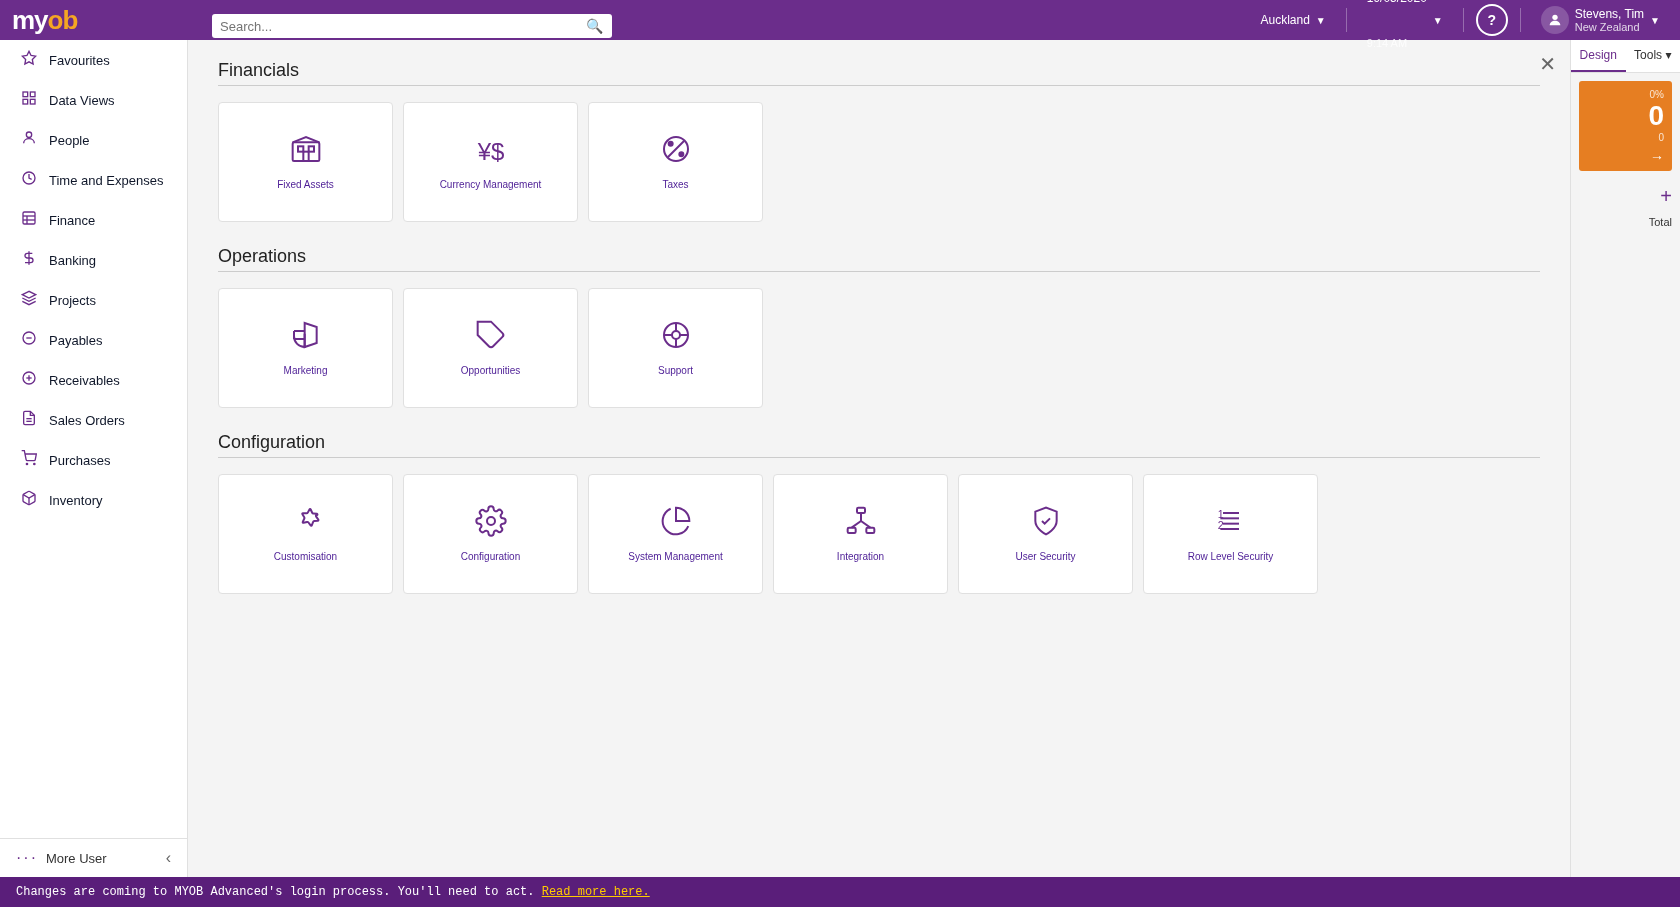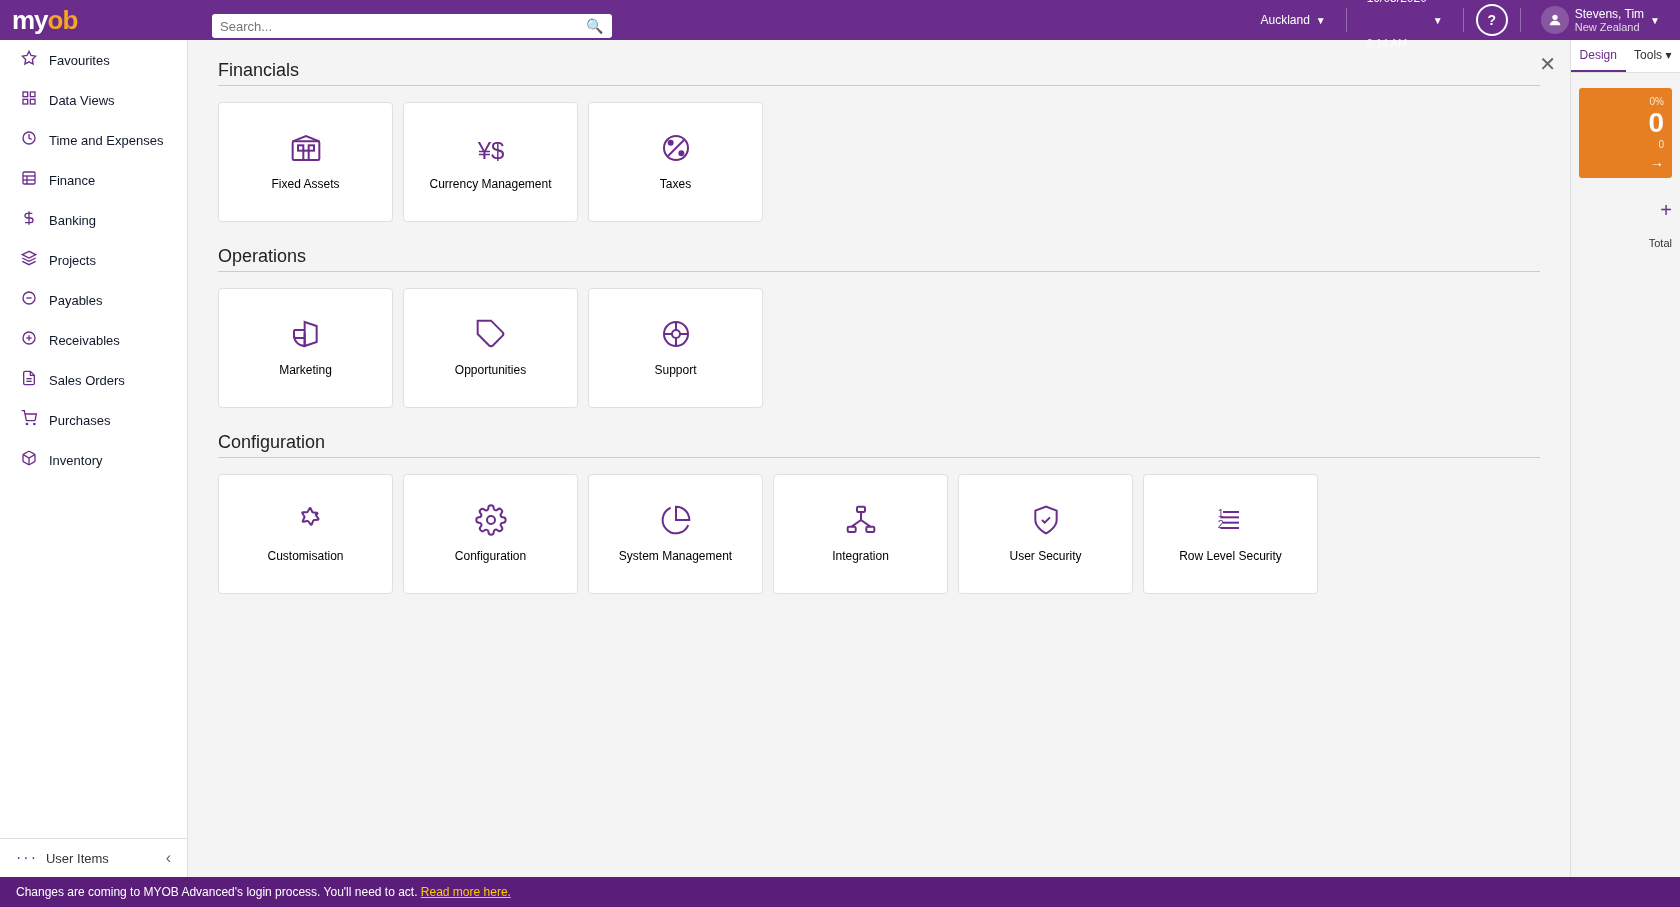--- a/index.html
+++ b/index.html
@@ -159,31 +159,30 @@
       height: 120px;
       display: flex;
       flex-direction: column;
       align-items: center;
       justify-content: center;
       gap: 8px;
       cursor: pointer;
       transition: box-shadow 0.15s;
     }
     .card-icon { color: #6b2d8b; font-size: 28px; line-height: 1; }
-    .card-label { font-size: 12px; color: #000000; text-align: right; line-height: 1.3; }
+    .card-label { font-size: 10px; color: #4c1d95; text-align: right; line-height: 1.3; }
 
     
     .right-panel {
       width: 110px;
       background: #f4f4f4;
       border-left: 1px solid #e0e0e0;
       display: flex;
       flex-direction: column;
       flex-shrink: 0;
-      gap: 7px;
     }
     .right-panel-tabs {
       display: flex;
       background: #fff;
       border-bottom: 1px solid #e0e0e0;
     }
     .right-tab {
       flex: 1;
       text-align: center;
       padding: 8px 4px;
@@ -236,20 +235,21 @@
       color: #333;
     }
 
     
     .bottom-bar {
       background: #5a1e7a;
       color: #fff;
       font-size: 12px;
       padding: 8px 16px;
       flex-shrink: 0;
+      font-family: Liberation Mono, monospace;
     }
     .bottom-bar a { color: #ffcc00; }
   </style>
 </head>
 <body>
 
 <div class="topbar">
 
   <div style="width:188px; display:flex; align-items:center; flex-shrink:0; padding-left:0;">
     <span style="font-family:Arial,sans-serif; font-size:26px; font-weight:900; letter-spacing:-1px;">
@@ -311,20 +311,29 @@
         <svg width="16" height="16" viewBox="0 0 24 24" fill="none" stroke="#6b2d8b" stroke-width="2">
             <rect x="3" y="3" width="7" height="7"></rect>
             <rect x="14" y="3" width="7" height="7"></rect>
             <rect x="3" y="14" width="7" height="7"></rect>
             <rect x="14" y="14" width="7" height="7"></rect>
           </svg>
       </span>
       <span>Data Views</span>
     </div>
 
+    <div class="sidebar-item">
+      <span class="sidebar-icon">
+        <svg width="16" height="16" viewBox="0 0 24 24" fill="none" stroke="#6b2d8b" stroke-width="2">
+            <circle cx="12" cy="7" r="4"></circle>
+            <path d="M4 20c0-4 3.6-7 8-7s8 3 8 7"></path>
+          </svg>
+      </span>
+      <span>People</span>
+    </div>
 
     <div class="sidebar-item">
       <span class="sidebar-icon">
         <svg width="16" height="16" viewBox="0 0 24 24" fill="none" stroke="#6b2d8b" stroke-width="2">
             <circle cx="12" cy="12" r="9"></circle>
             <polyline points="12 6 12 12 16 14"></polyline>
           </svg>
       </span>
       <span>Time and Expenses</span>
     </div>
@@ -413,21 +422,21 @@
             <polyline points="3.27 6.96 12 12.01 20.73 6.96"></polyline>
             <line x1="12" y1="22.08" x2="12" y2="12"></line>
           </svg>
       </span>
       <span>Inventory</span>
     </div>
 
     <div class="sidebar-bottom">
       <div class="sidebar-more">
         <span style="color:#6b2d8b; font-size:16px; letter-spacing:2px;">···</span>
-        <span>User Items</span>
+        <span>More User</span>
       </div>
       <span class="sidebar-collapse">‹</span>
     </div>
   </div>
 
   <div class="content-wrapper">
 
     <div class="content">
       <button class="close-btn">✕</button>
       <div class="content-inner">

